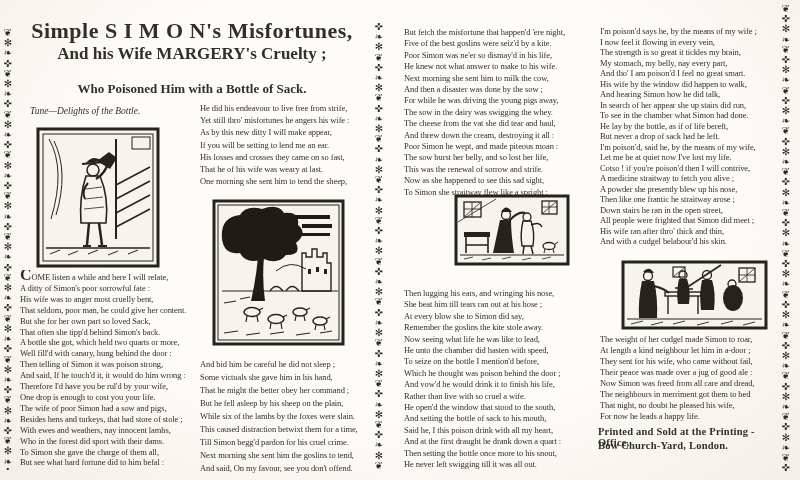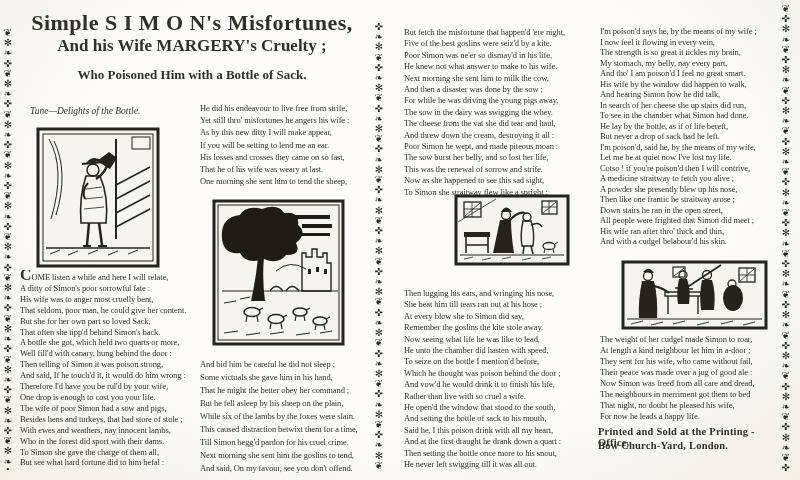--- a/index.html
+++ b/index.html
@@ -5,24 +5,24 @@
   html,body{margin:0;padding:0;background:#e9e7e2;}
   .page{position:relative;width:800px;height:480px;overflow:hidden;
         background:radial-gradient(ellipse at 50% 40%, #fdfcf9 55%, #f2efe7 100%);
         font-family:"Liberation Serif", serif;color:#332f28;}
   .border-strip{position:absolute;white-space:pre-line;text-align:center;
         font-family:"DejaVu Sans", sans-serif;font-size:10px;line-height:10.2px;
         color:#1b1812;width:16px;overflow:hidden;opacity:.92;}
   .bs-left{left:0;top:28px;height:442px;}
   .bs-mid{left:371px;top:22px;height:454px;}
   .bs-right{left:778px;top:4px;height:470px;}
-  .title-block{position:absolute;left:18px;top:10px;width:348px;text-align:center;}
+  .title-block{position:absolute;left:18px;top:18px;width:348px;text-align:center;}
   .t1{font-size:22px;font-weight:bold;letter-spacing:.5px;line-height:25px;white-space:nowrap;}
   .t2{font-size:17px;font-weight:bold;line-height:21px;white-space:nowrap;}
-  .t3{font-size:13px;font-weight:600;line-height:18px;margin-top:10px;white-space:nowrap;}
+  .t3{font-size:13px;font-weight:600;line-height:18px;margin-top:16px;white-space:nowrap;}
   .tune{position:absolute;left:30px;top:106px;font-style:italic;font-size:9.5px;}
   .poem{position:absolute;font-size:8.5px;line-height:11px;overflow:hidden;letter-spacing:-0.1px;}
   .pline{white-space:nowrap;}
   .dropcap .pline:first-child::first-letter{font-size:16px;font-weight:bold;line-height:9px;}
   .p-c1{left:20px;top:270px;width:178px;line-height:10.9px;}
   .p-c2a{left:200px;top:102px;width:174px;line-height:12.2px;}
   .p-c2b{left:200px;top:358px;width:174px;line-height:13px;}
   .p-c3a{left:404px;top:27px;width:184px;line-height:11.4px;}
   .p-c3b{left:404px;top:288px;width:184px;line-height:11.4px;}
   .p-c4a{left:600px;top:26px;width:182px;line-height:10.5px;}
@@ -370,21 +370,21 @@
     </div>
 
   <div class="poem p-c4a">
       <div class="pline">I'm poison'd says he, by the means of my wife ;</div>
       <div class="pline">I now feel it flowing in every vein,</div>
       <div class="pline">The strength is so great it tickles my brain,</div>
       <div class="pline">My stomach, my belly, nay every part,</div>
       <div class="pline">And tho' I am poison'd I feel no great smart.</div>
       <div class="pline">His wife by the window did happen to walk,</div>
       <div class="pline">And hearing Simon how he did talk,</div>
-      <div class="pline">In search of her cheese she up stairs did run,</div>
+      <div class="pline">In search of her appear she up stairs did run,</div>
       <div class="pline">To see in the chamber what Simon had done.</div>
       <div class="pline">He lay by the bottle, as if of life bereft,</div>
       <div class="pline">But never a drop of sack had he left.</div>
       <div class="pline">I'm poison'd, said he, by the means of my wife,</div>
       <div class="pline">Let me be at quiet now I've lost my life.</div>
       <div class="pline">Cotso ! if you're poison'd then I will contrive,</div>
       <div class="pline">A medicine straitway to fetch you alive ;</div>
       <div class="pline">A powder she presently blew up his nose,</div>
       <div class="pline">Then like one frantic he straitway arose ;</div>
       <div class="pline">Down stairs he ran in the open street,</div>

